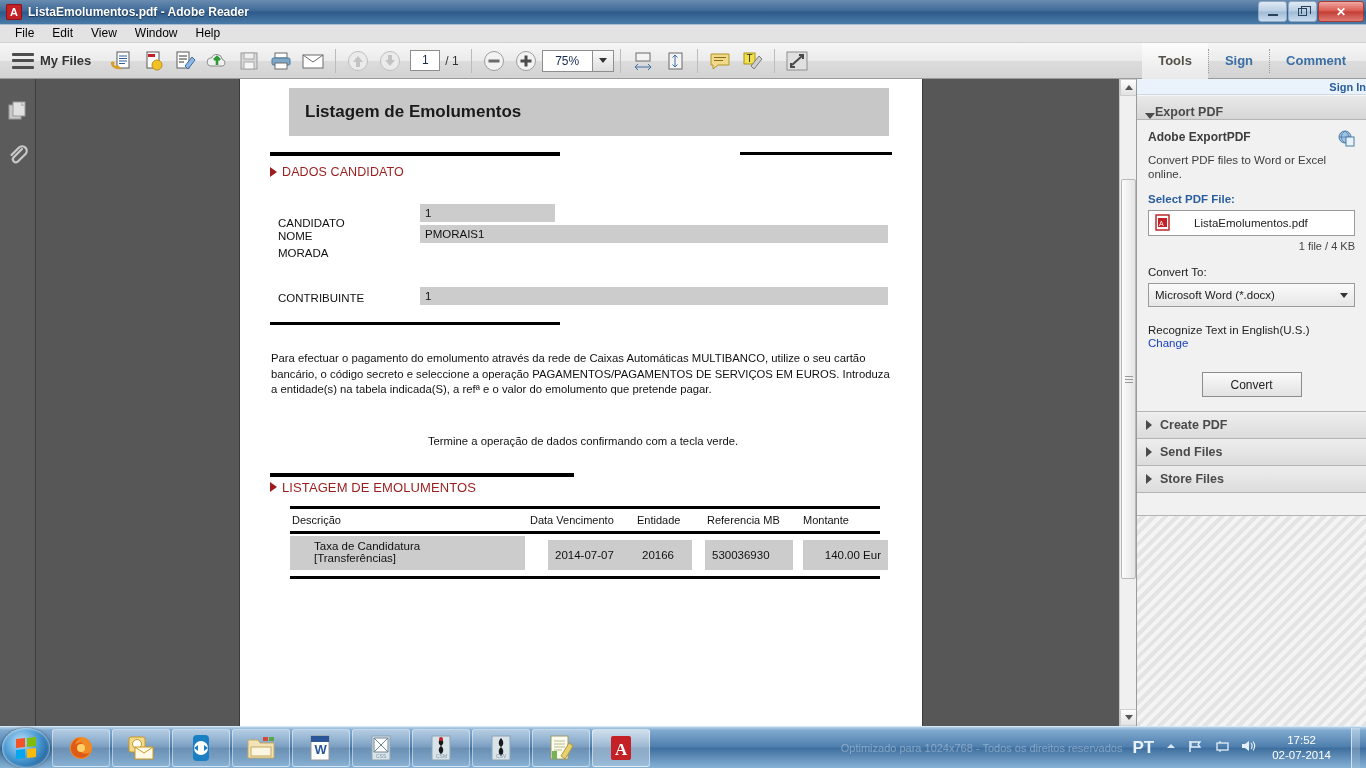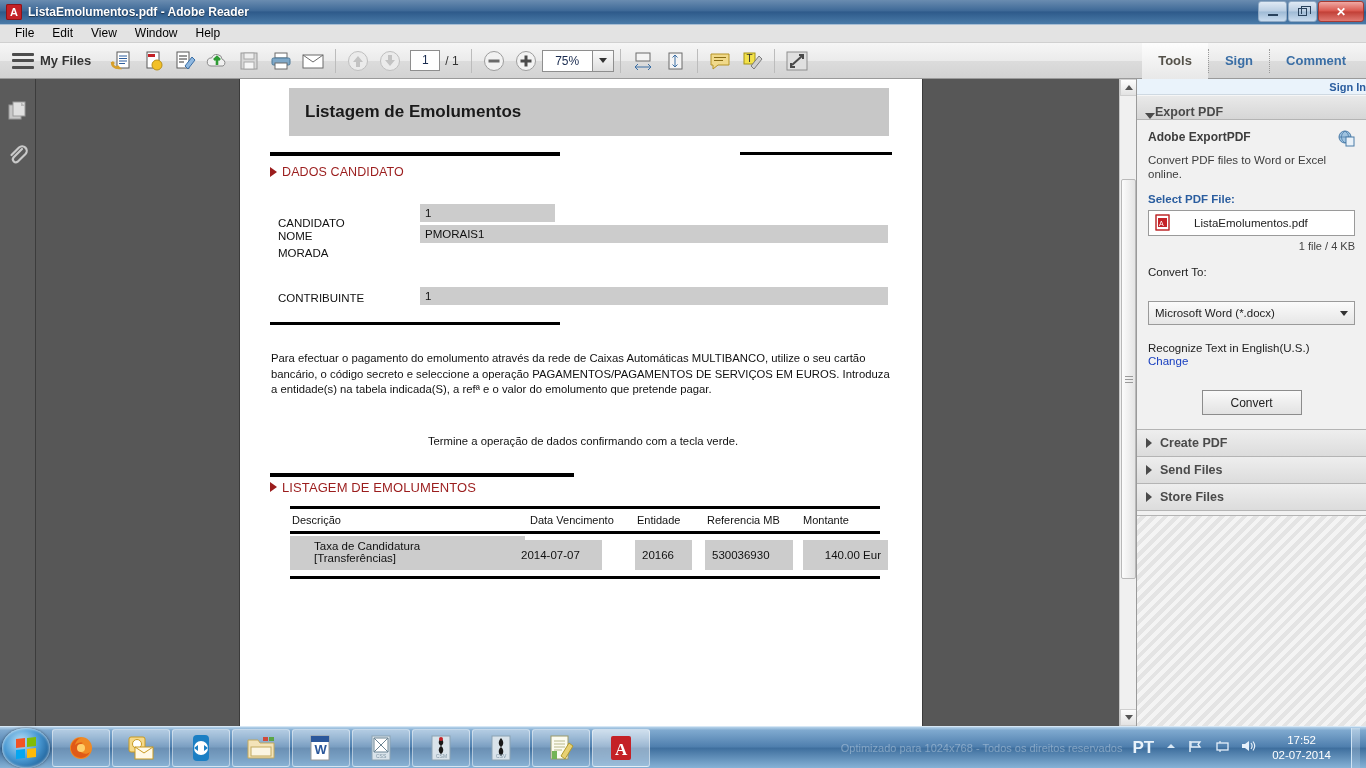--- a/index.html
+++ b/index.html
@@ -160,21 +160,21 @@
   .ep-desc{ font-size:11.5px;color:#3d3d3d; margin-top:3px; line-height:14px;}
   .lbl-blue{ font-size:11.5px;color:#2a5d9f;font-weight:bold;margin-top:12px;}
   .filebox{
     margin-top:5px; height:26px; background:#fff; border:1px solid #9a9a9a;
     display:flex; align-items:center; gap:24px; padding-left:6px;
     font-size:11.5px; color:#222;
   }
   .filemeta{ font-size:11px;color:#444;text-align:right;margin-top:4px;}
   .lbl-plain{ font-size:11.5px;color:#222;margin-top:14px;}
   .selbox{
-    margin-top:23px; height:24px; border:1px solid #9a9a9a;
+    margin-top:5px; height:24px; border:1px solid #9a9a9a;
     background:linear-gradient(to bottom,#fbfbfb,#e6e6e6);
     display:flex;align-items:center;justify-content:space-between;
     padding:0 6px; font-size:11.5px; color:#222;
   }
   .recog{ font-size:11.5px;color:#222;margin-top:16px;line-height:14px;}
   .link{ font-size:11.5px;color:#1940c0; }
   .convert-wrap{ display:flex; justify-content:center; margin-top:23px; }
   .convert-btn{
     width:100px;height:25px;border:1px solid #8c8c8c;
     background:linear-gradient(to bottom,#fafafa,#e2e2e2);
@@ -449,21 +449,21 @@
       <div class="rule" style="left:50px;top:427px;width:590px;height:3px;"></div>
       <div class="th" style="left:52px;top:435px;">Descrição</div>
       <div class="th" style="left:290px;top:435px;">Data Vencimento</div>
       <div class="th" style="left:397px;top:435px;">Entidade</div>
       <div class="th" style="left:467px;top:435px;">Referencia MB</div>
       <div class="th" style="left:563px;top:435px;">Montante</div>
       <div class="rule" style="left:50px;top:452px;width:590px;height:3px;"></div>
 
       <div>
         <div class="td" style="left:50px;top:457px;width:235px;height:34px;padding:0 24px;align-items:flex-start;padding-top:4px;">Taxa de Candidatura [Transferências]</div>
-        <div class="td" style="left:274px;top:461px;width:88px;height:30px;padding:8px 7px;">2014-07-07</div>
+        <div class="td" style="left:308px;top:461px;width:88px;height:30px;padding:8px 7px;">2014-07-07</div>
         <div class="td" style="left:395px;top:461px;width:57px;height:30px;padding:0 7px;">20166</div>
         <div class="td" style="left:465px;top:461px;width:88px;height:30px;padding:0 7px;">530036930</div>
         <div class="td" style="left:563px;top:461px;width:85px;height:30px;padding:0 7px;justify-content:flex-end;">140.00 Eur</div>
       </div>
       <div class="rule" style="left:50px;top:497px;width:590px;height:3px;"></div>
 
     </div>
   </div>
 
   <div id="vscroll">

